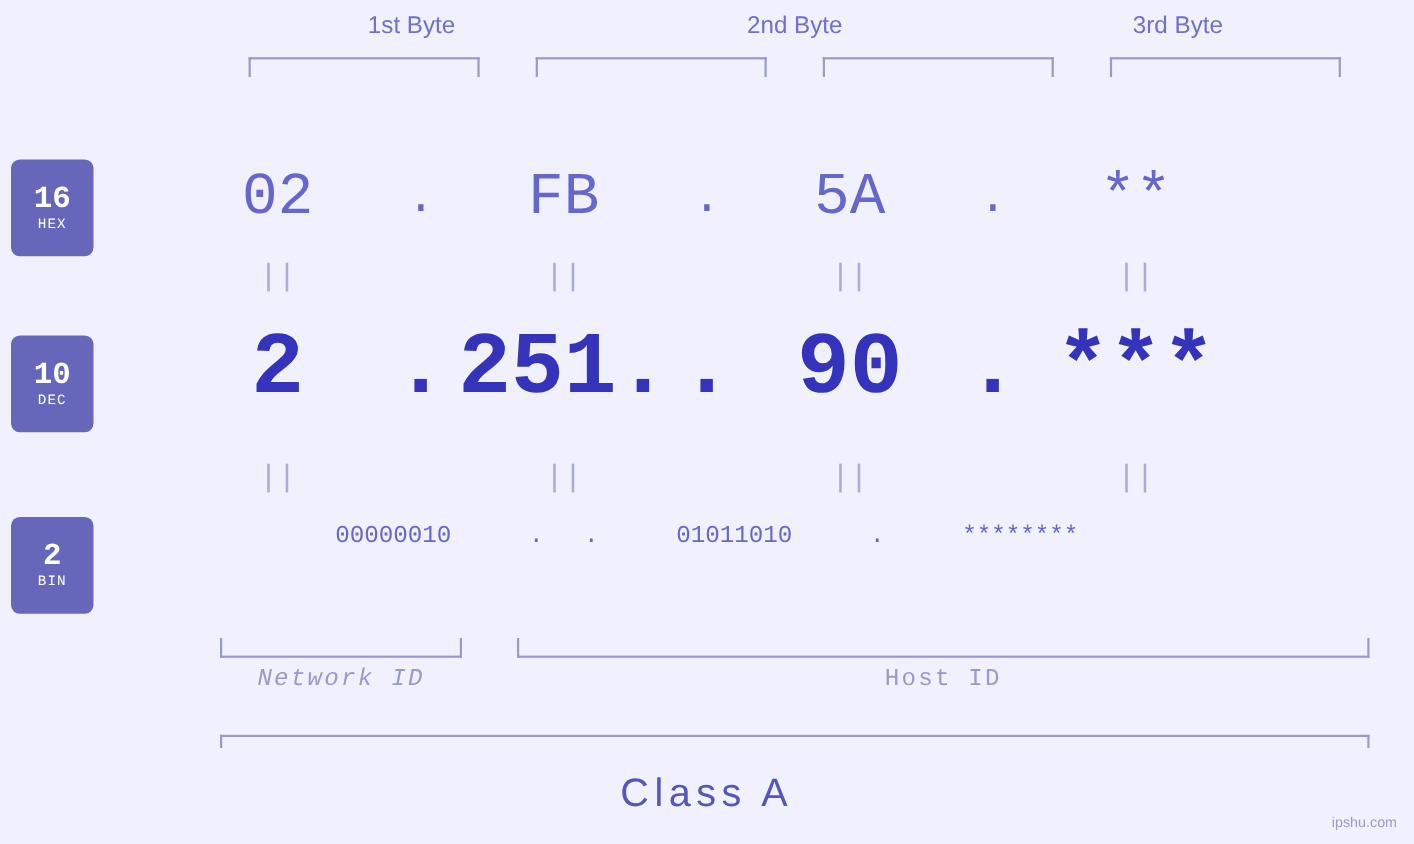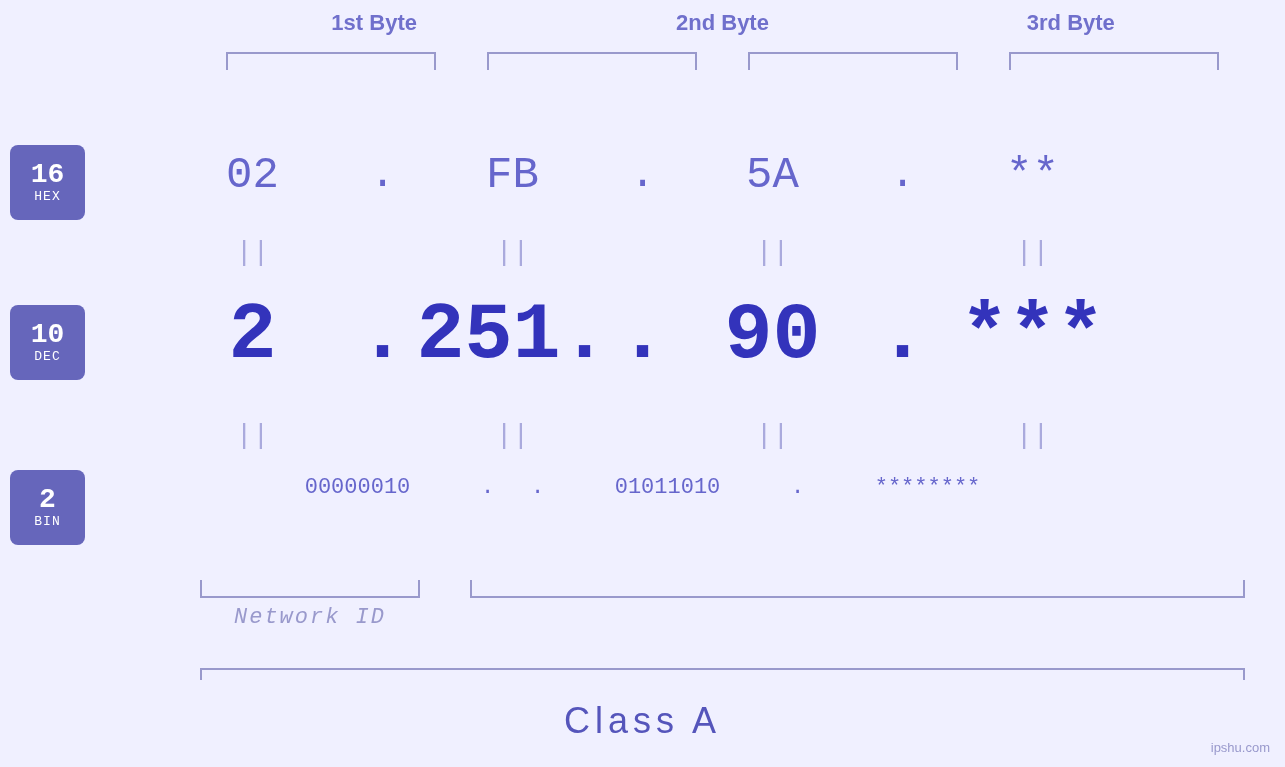--- a/index.html
+++ b/index.html
@@ -8,21 +8,21 @@
       width: 1285px;
       height: 767px;
       background: #f0f0ff;
       font-family: 'Courier New', Courier, monospace;
       overflow: hidden;
       position: relative;
     }
 
     .badge {
       width: 75px;
-      height: 75px;
+      height: 88px;
       background: #6666bb;
       border-radius: 8px;
       display: flex;
       flex-direction: column;
       align-items: center;
       justify-content: center;
       color: white;
       margin-bottom: 80px;
     }
 
@@ -51,21 +51,20 @@
     
     
 
     .header-row {
       position: absolute;
       top: 10px;
       left: 200px;
       right: 40px;
       display: flex;
       justify-content: space-around;
-      font-weight: bold;
     }
 
     .hdr {
       width: 210px;
       text-align: center;
       color: #7070cc;
       font-size: 22px;
       font-family: Arial, sans-serif;
     }
 
@@ -116,21 +115,21 @@
       left: 10px;
       top: 470px;
     }
 
     .val {
       width: 210px;
       text-align: center;
       color: #6666cc;
     }
 
-    .val-hex { font-size: 44px; }
+    .val-hex { font-size: 54px; }
     .val-dec { font-size: 80px; font-weight: bold; color: #3333bb; }
     .val-bin { font-size: 22px; }
 
     .sep { color: #6666cc; font-size: 42px; width: 50px; text-align: center; }
     .sep-dec { color: #3333bb; font-size: 80px; font-weight: bold; width: 50px; text-align: center; }
     .sep-bin { color: #6666cc; font-size: 22px; width: 50px; text-align: center; }
 
     .eq-symbol { color: #aaaadd; font-size: 28px; width: 210px; text-align: center; }
     .eq-sep { width: 50px; }
 
@@ -354,20 +353,21 @@
     <div class="val val-bin">********</div>
   </div>
 
   <div class="bottom-brk">
     <div class="net-brk"></div>
     <div class="gap-brk"></div>
     <div class="host-brk"></div>
   </div>
 
   <div class="net-lbl">Network ID</div>
+  <div class="host-lbl">Host ID</div>
 
   <div class="class-brk">
     <div class="class-brk-line"></div>
   </div>
 
   <div class="class-a-lbl">Class A</div>
 
   <div class="wm">ipshu.com</div>
 
 </div>

